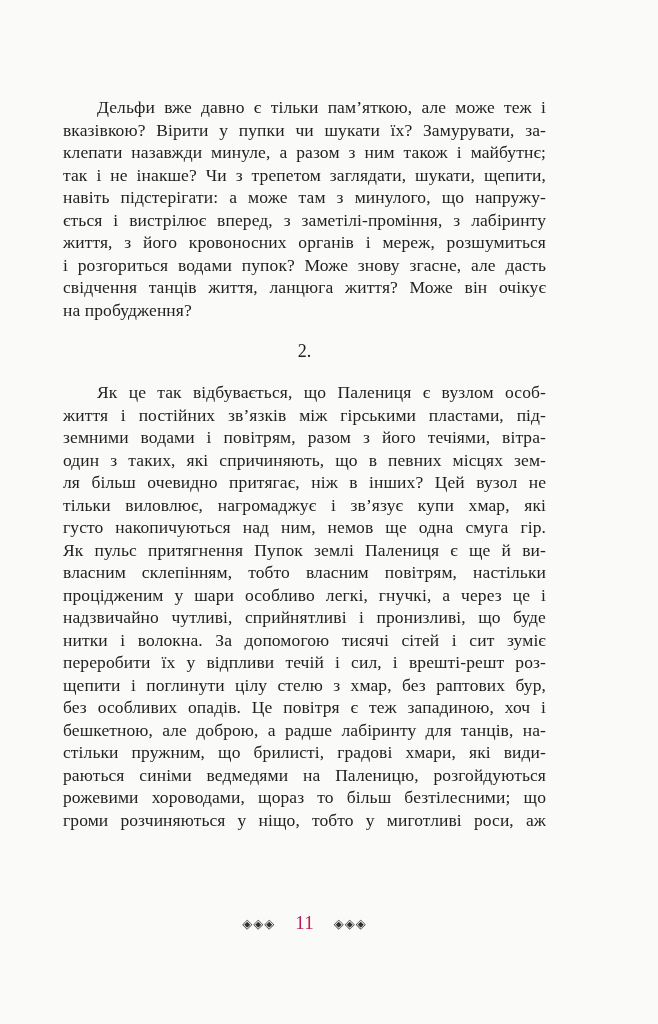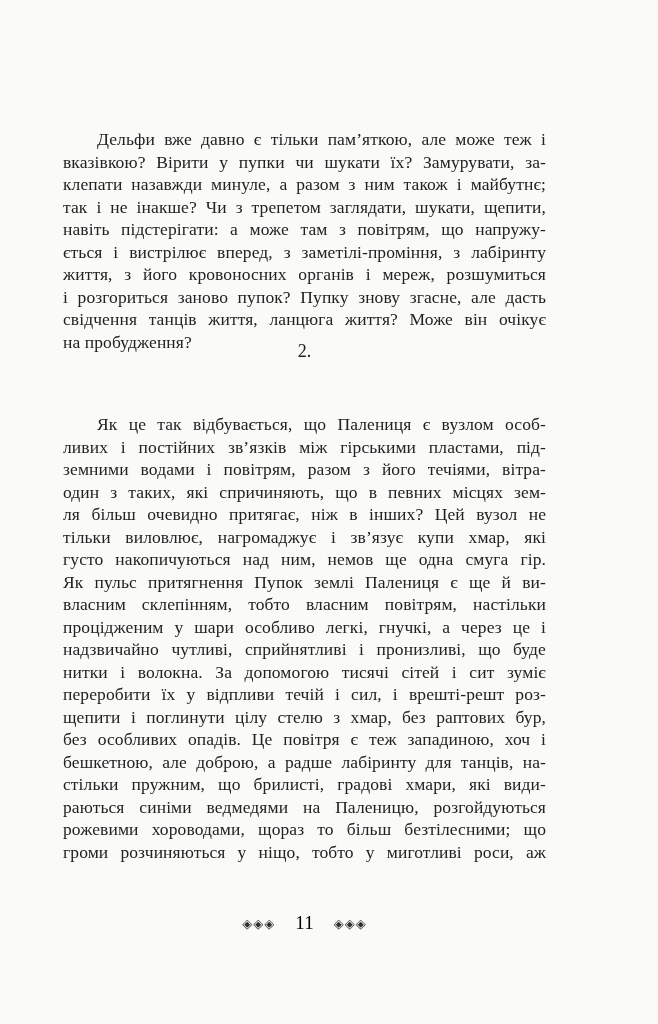--- a/index.html
+++ b/index.html
@@ -39,68 +39,67 @@
   .line {
     font-size: 17.5px;
     line-height: 22.5px;
     text-align: justify;
     text-align-last: justify;
     white-space: normal;
     letter-spacing: 0.1px;
   }
   .line.indent {
     padding-left: 34px;
-    margin-top: 32px;
   }
   .line.last {
     text-align-last: left;
   }
   .section-number {
     font-size: 18px;
     line-height: 22.5px;
   }
   .page-number {
     font-size: 19px;
     line-height: 22px;
-    color: #000000;
+    color: #be185d;
   }
   .ornament {
     font-size: 13px;
     line-height: 22px;
     letter-spacing: 1px;
     color: #2f2f2f;
     position: relative;
     top: 1px;
   }
 </style>
 </head>
 <body>
 
 <div class="book-page">
 
   <div class="text-block" id="paragraph-1">
     <div class="line indent">Дельфи вже давно є тільки пам’яткою, але може теж і</div>
     <div class="line">вказівкою? Вірити у пупки чи шукати їх? Замурувати, за-</div>
     <div class="line">клепати назавжди минуле, а разом з ним також і майбутнє;</div>
     <div class="line">так і не інакше? Чи з трепетом заглядати, шукати, щепити,</div>
-    <div class="line">навіть підстерігати: а може там з повітрям, що напружу-</div>
+    <div class="line">навіть підстерігати: а може там з минулого, що напружу-</div>
     <div class="line">ється і вистрілює вперед, з заметілі-проміння, з лабіринту</div>
     <div class="line">життя, з його кровоносних органів і мереж, розшумиться</div>
-    <div class="line">і розгориться заново пупок? Пупку знову згасне, але дасть</div>
+    <div class="line">і розгориться водами пупок? Може знову згасне, але дасть</div>
     <div class="line">свідчення танців життя, ланцюга життя? Може він очікує</div>
     <div class="line last">на пробудження?</div>
   </div>
 
   <div class="text-block" id="section-heading">
     <div class="section-number">2.</div>
   </div>
 
   <div class="text-block" id="paragraph-2">
     <div class="line indent">Як це так відбувається, що Палениця є вузлом особ-</div>
-    <div class="line">ливих і постійних зв’язків між гірськими пластами, під-</div>
+    <div class="line">життя і постійних зв’язків між гірськими пластами, під-</div>
     <div class="line">земними водами і повітрям, разом з його течіями, вітра-</div>
     <div class="line">один з таких, які спричиняють, що в певних місцях зем-</div>
     <div class="line">ля більш очевидно притягає, ніж в інших? Цей вузол не</div>
     <div class="line">тільки виловлює, нагромаджує і зв’язує купи хмар, які</div>
     <div class="line">густо накопичуються над ним, немов ще одна смуга гір.</div>
     <div class="line">Як пульс притягнення Пупок землі Палениця є ще й ви-</div>
     <div class="line">власним склепінням, тобто власним повітрям, настільки</div>
     <div class="line">процідженим у шари особливо легкі, гнучкі, а через це і</div>
     <div class="line">надзвичайно чутливі, сприйнятливі і пронизливі, що буде</div>
     <div class="line">нитки і волокна. За допомогою тисячі сітей і сит зуміє</div>

